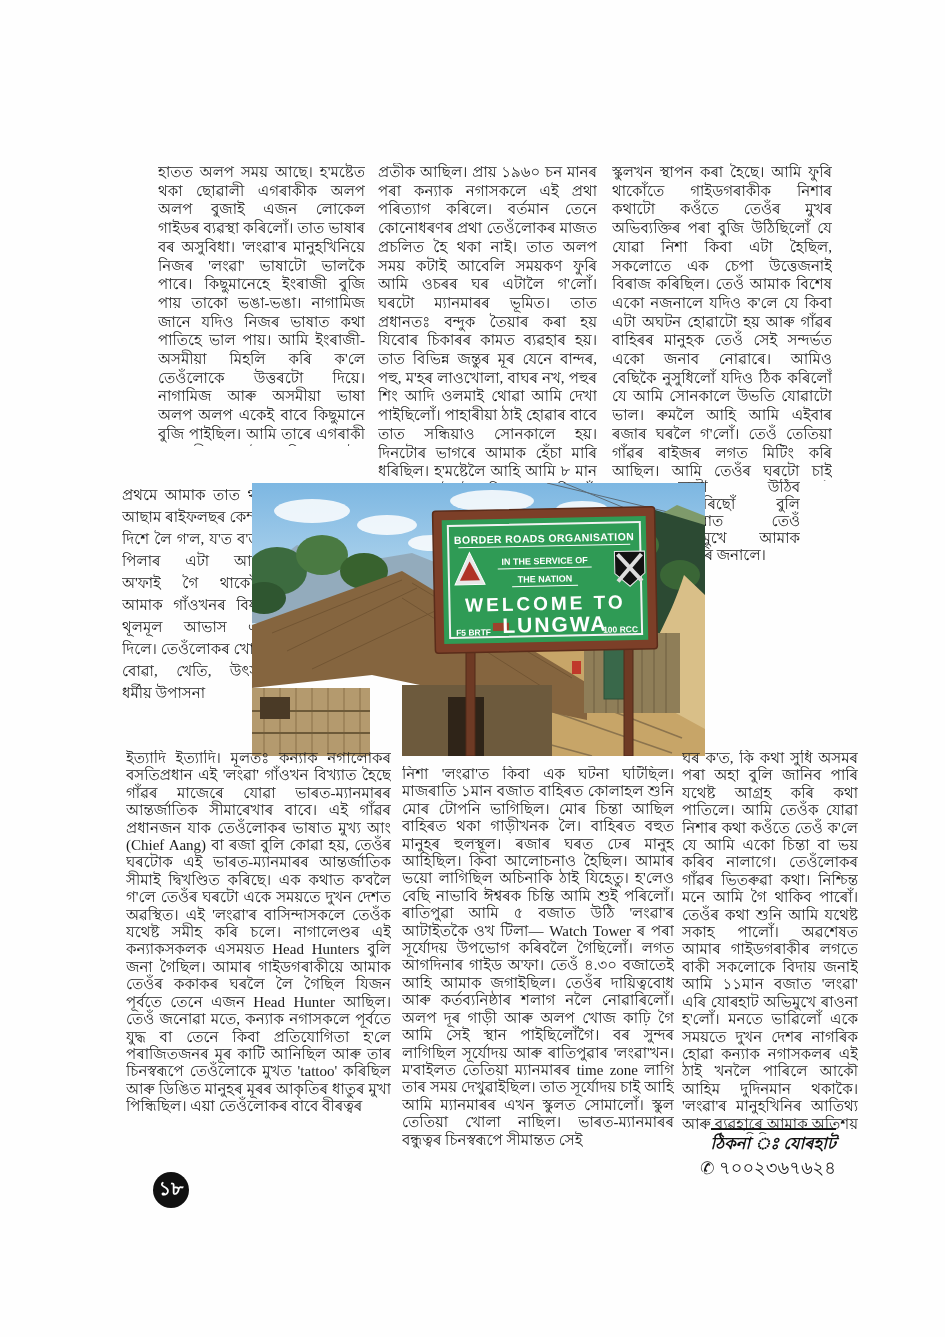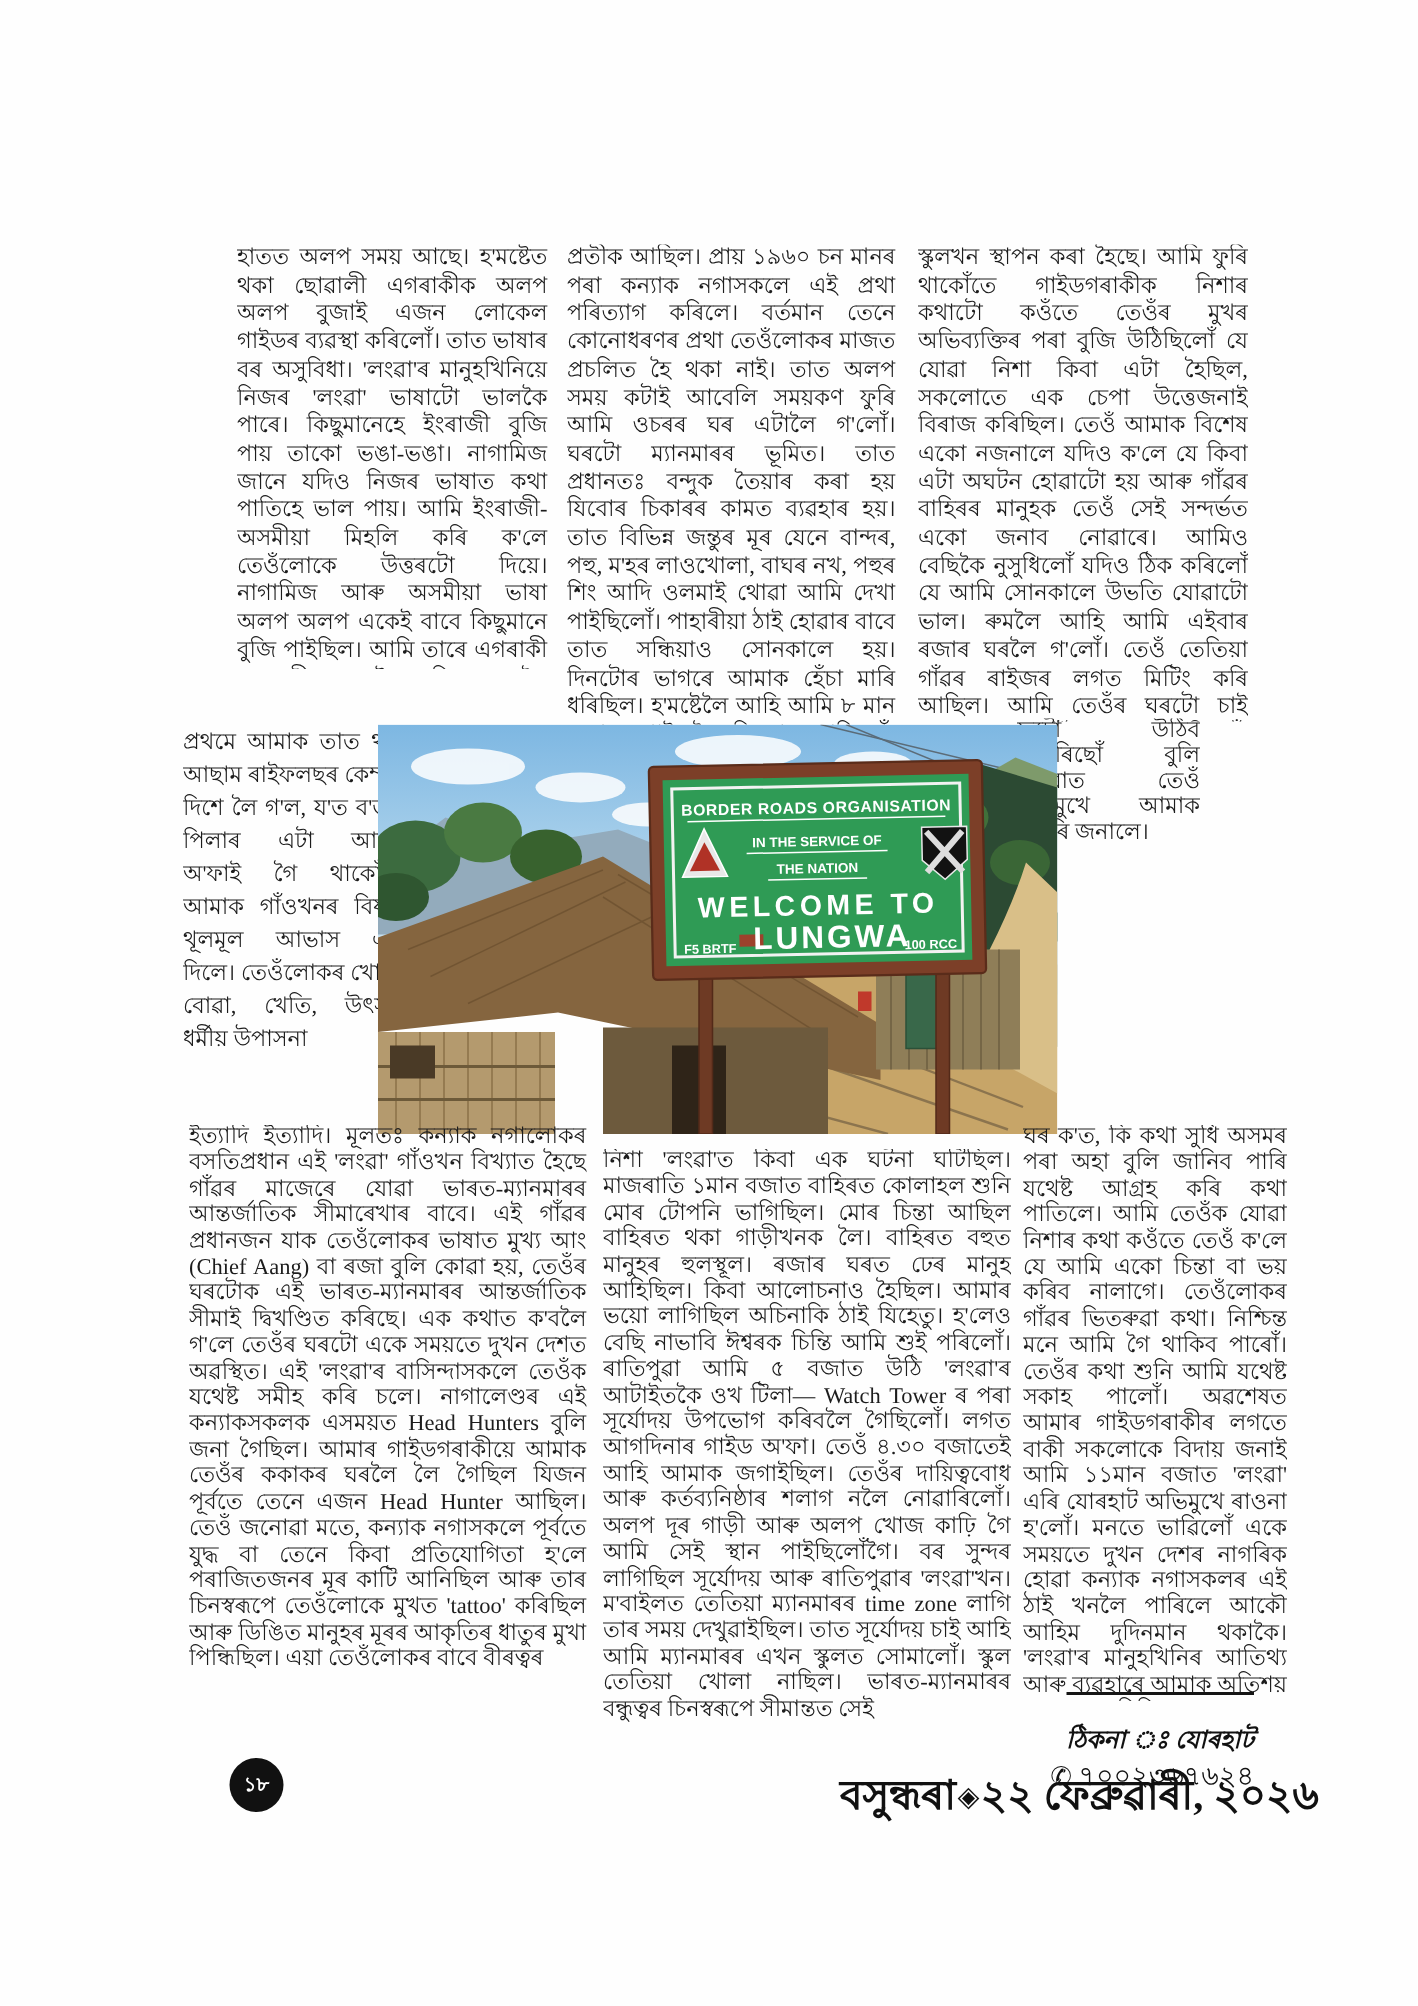--- a/index.html
+++ b/index.html
@@ -10,26 +10,26 @@
        color:#1c1c1c;overflow:hidden;word-break:break-word;}
   .txt p{margin:0;}
   .lead{ text-indent:48px; }
   .narrow{line-height:22px;margin-left:24px;}
   .narrow3{line-height:16.9px;}
   .narrow3 p + p{text-indent:14px;}
   .bottomcol{line-height:17.4px;margin-left:24px;}
   .photo-wrap{position:absolute;left:252px;top:483px;width:453px;height:273px;overflow:hidden;}
   .sig{position:absolute;left:640px;top:1128px;width:196px;text-align:right;
        font-style:italic;font-weight:bold;font-size:16.5px;line-height:24px;color:#111;}
-  .sig .addr{display:inline-block;border-top:2px solid #151515;padding-top:18px;}
+  .sig .addr{display:inline-block;border-top:2px solid #151515;padding-top:2px;}
   .sig .phone{display:block;font-style:normal;font-weight:normal;font-size:18px;}
   .sig .phone .pi{font-style:normal;}
   .page-badge{position:absolute;left:153px;top:1172px;width:36px;height:36px;border-radius:50%;
        background:#111;color:#fff;display:flex;align-items:center;justify-content:center;
-       font-size:13px;font-weight:bold;font-family:"Liberation Sans","DejaVu Sans",sans-serif;}
+       font-size:19px;font-weight:bold;font-family:"Liberation Sans","DejaVu Sans",sans-serif;}
   .footer-right{position:absolute;left:560px;top:1176px;width:290px;text-align:right;
        font-size:27px;font-weight:bold;color:#111;white-space:nowrap;}
   .footer-right .orn{font-size:19px;vertical-align:2px;padding:0 1px;}
   svg text{font-family:"Liberation Sans","DejaVu Sans",sans-serif;}
 </style>
 </head>
 <body>
 
 <div class="page">
 
@@ -181,17 +181,14 @@
     <span class="phone">
       <span class="pi">✆</span>
       <span>৭০০২৩৬৭৬২৪</span>
     </span>
   </div>
 
   <div class="page-badge">
     <span>১৮</span>
   </div>
 
-  <div class="footer-right">
-    <span>বসুন্ধৰা</span><span class="orn">◈</span><span>২২ ফেব্ৰুৱাৰী, ২০২৬</span>
-  </div>
 
 </div>
 
 </body></html>

